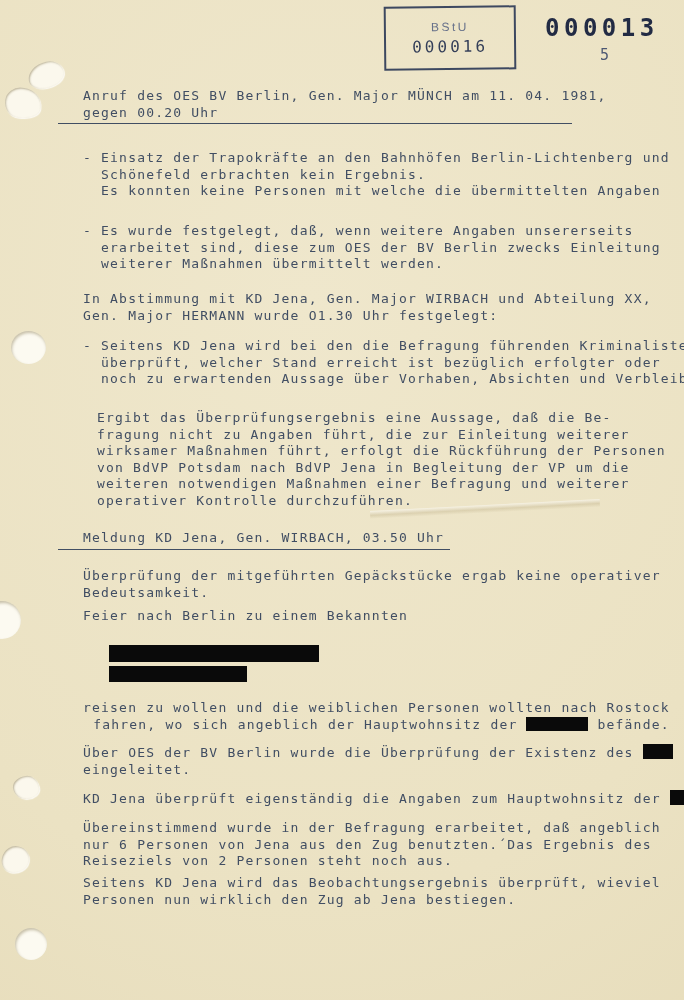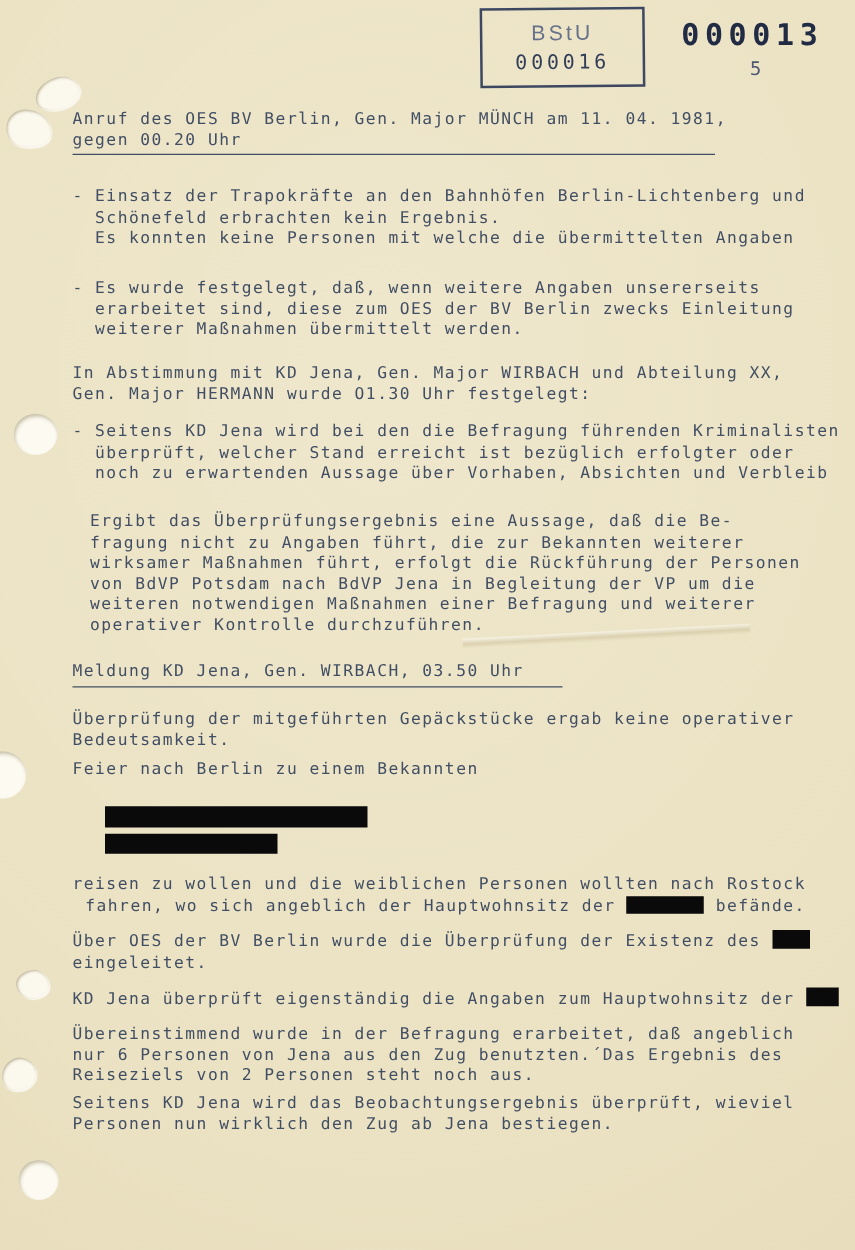--- a/index.html
+++ b/index.html
@@ -3,28 +3,28 @@
 <meta charset="utf-8">
 <style>
   html,body{margin:0;padding:0;}
   body{width:684px;height:1000px;overflow:hidden;
        font-family:"DejaVu Sans Mono","Liberation Mono",monospace;}
   #page{position:relative;width:684px;height:1000px;
         background:radial-gradient(ellipse 900px 1100px at 45% 30%, #efe7cc 0%, #ebe2c3 55%, #e4d9b6 100%);
         color:#414e63;}
   
   .block{position:absolute;font-size:13px;letter-spacing:1.2px;line-height:16.5px;}
-  .line{white-space:pre;}
+  .line{white-space:pre;margin-left:25px;}
   .redact{display:inline-block;background:#0a0a0a;vertical-align:-2px;}
   .uline{border-top:1.6px solid #414e63;margin-top:2px;}
   
   #stamp-box{position:absolute;left:384px;top:6px;width:128px;height:60px;
              border:2.5px solid #3d4860;transform:rotate(-0.6deg);
              display:flex;flex-direction:column;align-items:center;justify-content:center;}
-  #stamp-bstu{font-size:17px;letter-spacing:2.5px;color:#67718a;font-family:"Liberation Sans",sans-serif;}
+  #stamp-bstu{font-size:12px;letter-spacing:2.5px;color:#67718a;font-family:"Liberation Sans",sans-serif;}
   #stamp-num{font-size:16px;letter-spacing:3px;color:#333e58;margin-top:3px;}
   #page-num-big{position:absolute;left:545px;top:14px;font-size:24px;font-weight:bold;
                 letter-spacing:4.5px;color:#222b44;}
   #page-num-small{position:absolute;left:600px;top:46px;font-size:15px;color:#4d5873;}
   
   .tear{position:absolute;background:#fbf8ed;
         box-shadow:inset 1px 1px 2px rgba(120,105,60,.45), 1px 1px 1px rgba(255,255,255,.8);}
   .hole{position:absolute;border-radius:50%;background:#fcfaf1;
         box-shadow:inset 1px 2px 3px rgba(120,105,60,.4);}
   #tear-a{left:28px;top:62px;width:36px;height:26px;border-radius:58% 42% 55% 45%/60% 50% 50% 40%;transform:rotate(-12deg);}
@@ -78,21 +78,21 @@
         <div class="line">In Abstimmung mit KD Jena, Gen. Major WIRBACH und Abteilung XX,</div>
         <div class="line">Gen. Major HERMANN wurde O1.30 Uhr festgelegt:</div>
       </div>
       <div class="block" style="top: 338px; left: 58px;">
         <div class="line">- Seitens KD Jena wird bei den die Befragung führenden Kriminalisten</div>
         <div class="line">  überprüft, welcher Stand erreicht ist bezüglich erfolgter oder</div>
         <div class="line">  noch zu erwartenden Aussage über Vorhaben, Absichten und Verbleib</div>
       </div>
       <div class="block" style="top: 410px; left: 72px;">
         <div class="line">Ergibt das Überprüfungsergebnis eine Aussage, daß die Be-</div>
-        <div class="line">fragung nicht zu Angaben führt, die zur Bekannten weiterer</div>
+        <div class="line">fragung nicht zu Angaben führt, die zur Einleitung weiterer</div>
         <div class="line">wirksamer Maßnahmen führt, erfolgt die Rückführung der Personen</div>
         <div class="line">von BdVP Potsdam nach BdVP Jena in Begleitung der VP um die</div>
         <div class="line">weiteren notwendigen Maßnahmen einer Befragung und weiterer</div>
         <div class="line">operativer Kontrolle durchzuführen.</div>
       </div>
       <div class="block" style="top: 530px; left: 58px;">
         <div class="line">Meldung KD Jena, Gen. WIRBACH, 03.50 Uhr</div>
         <div class="uline" style="width: 392px;"></div>
       </div>
       <div class="block" style="top: 568px; left: 58px;">

